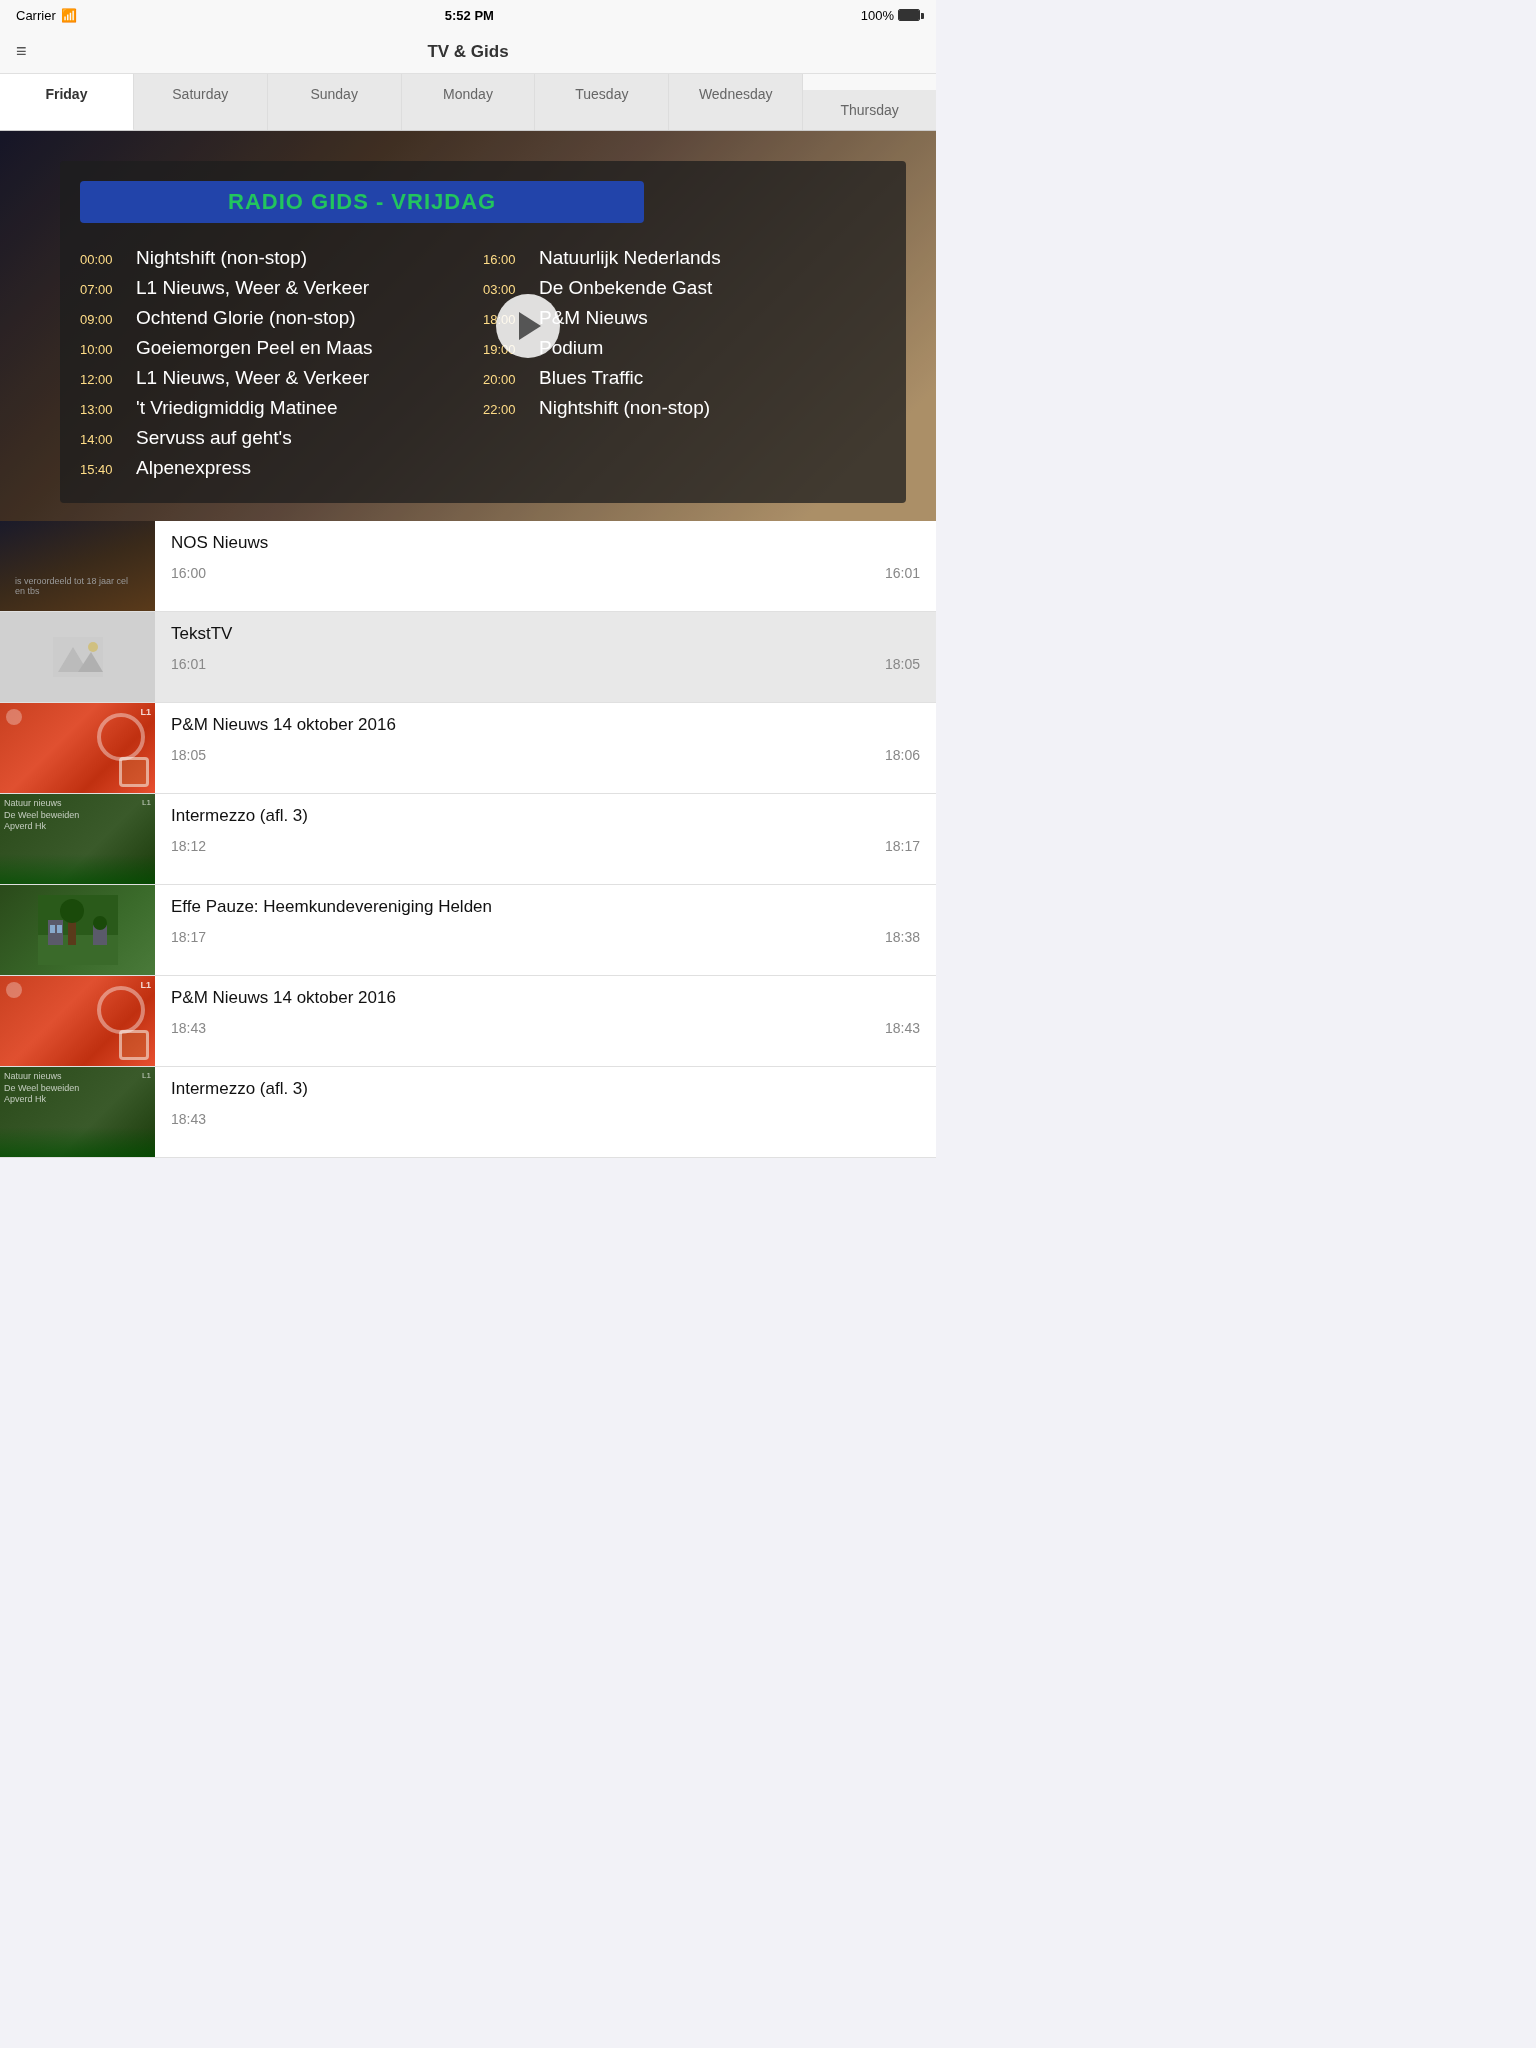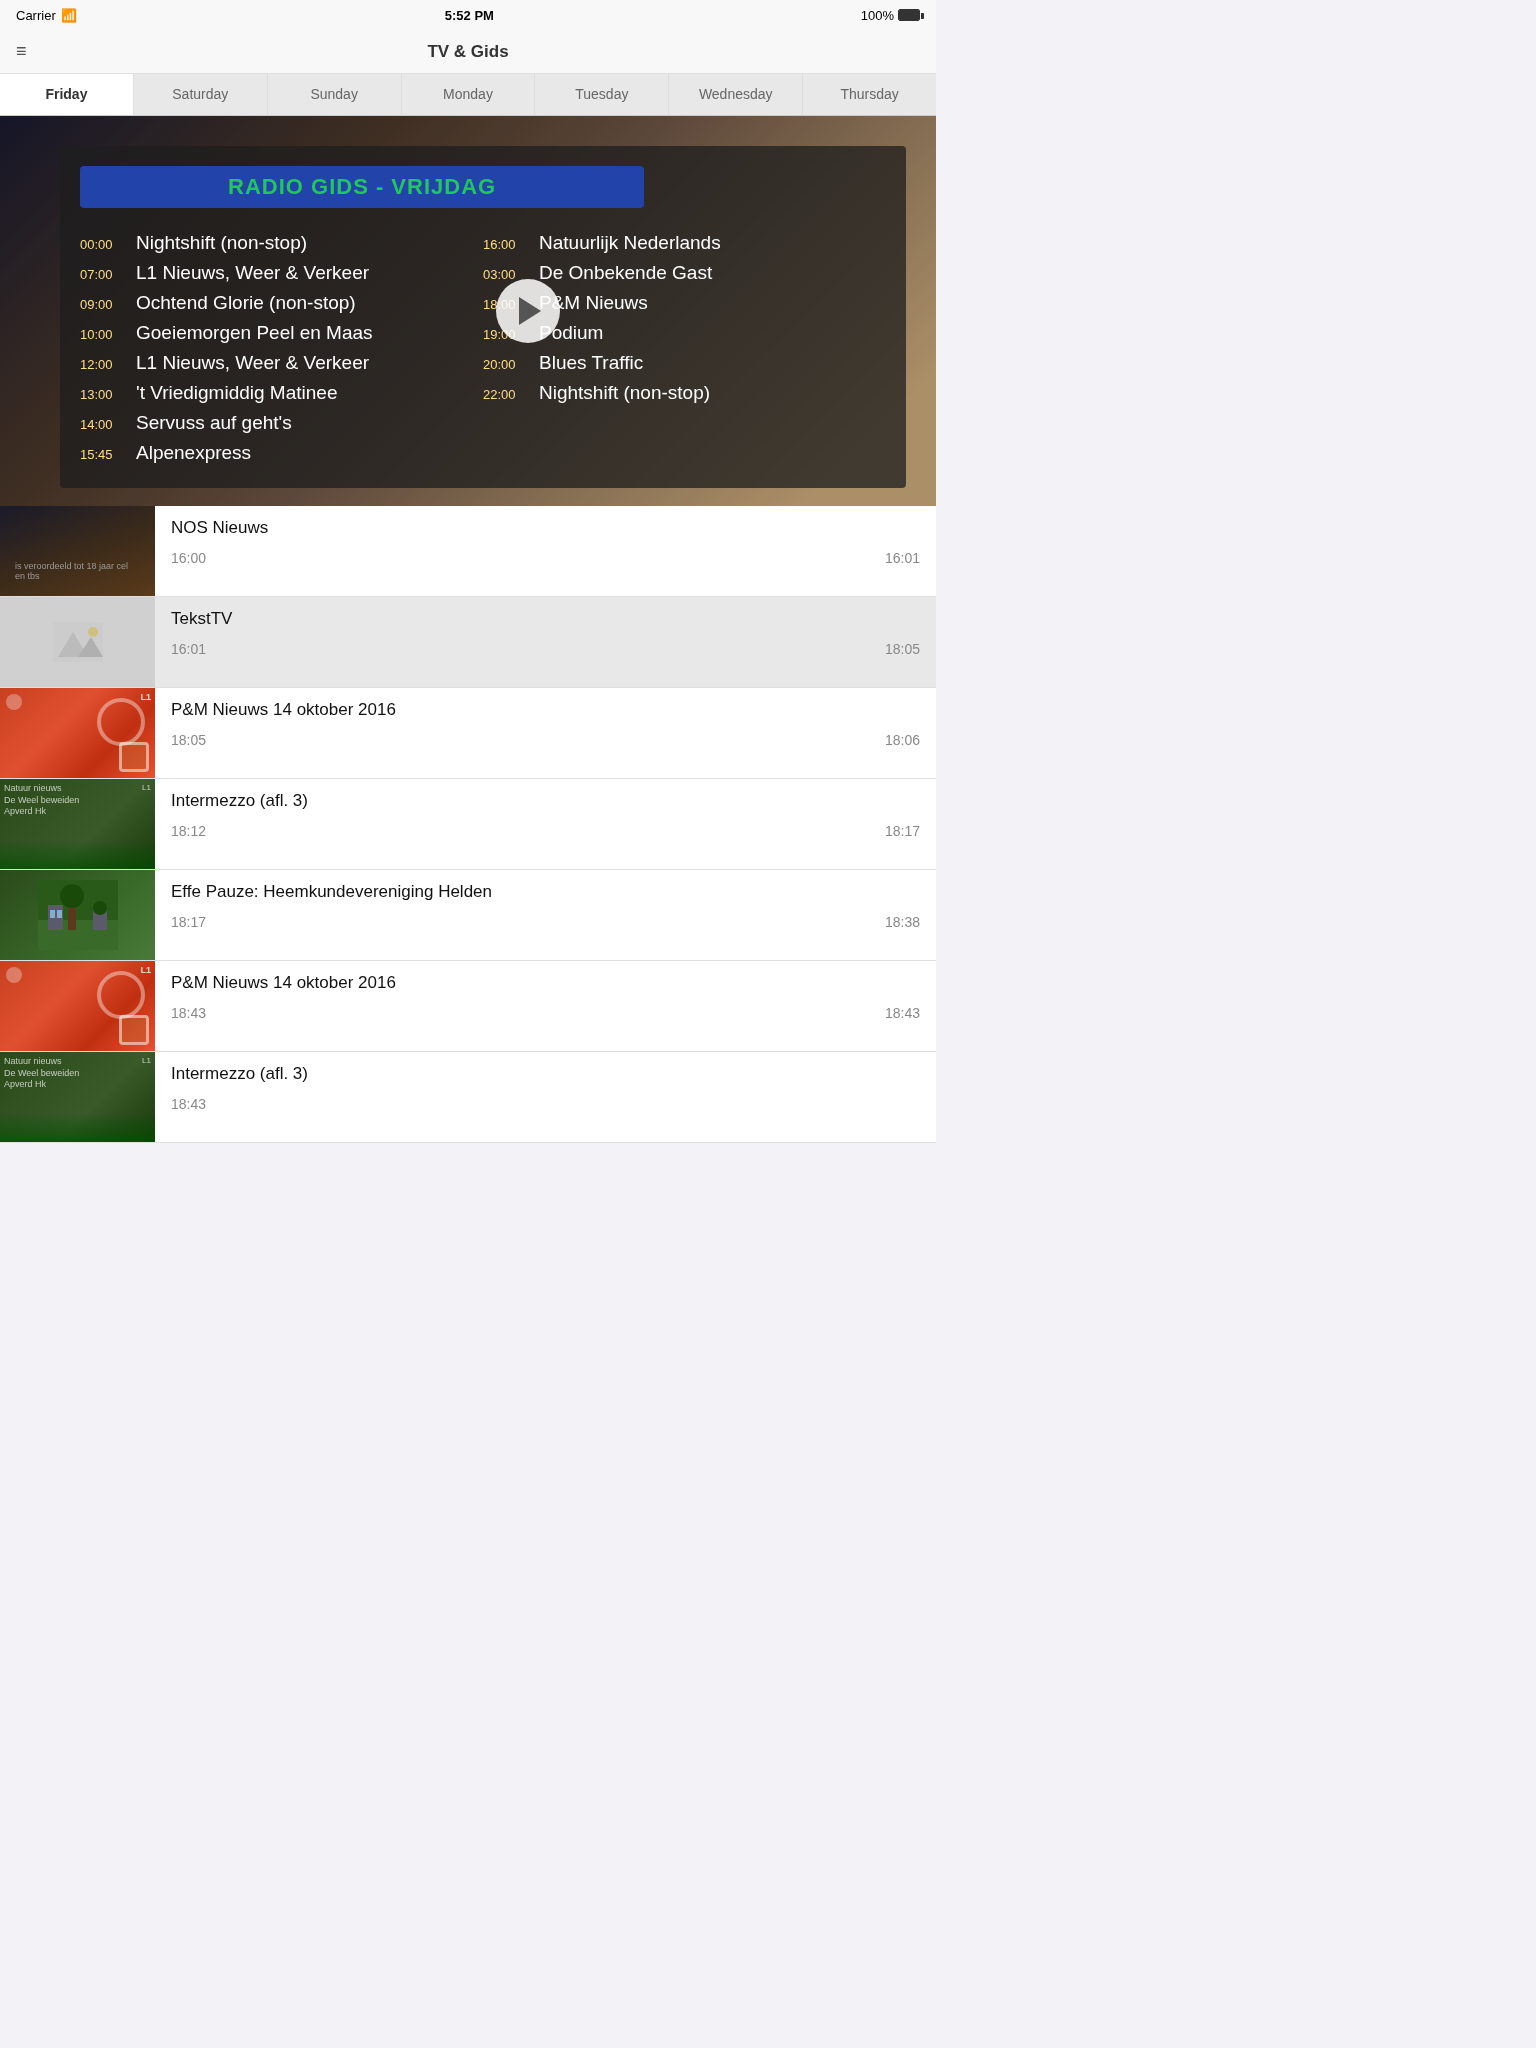--- a/index.html
+++ b/index.html
@@ -67,21 +67,21 @@
       min-width: 100px;
       padding: 12px 8px;
       text-align: center;
       font-size: 14px;
       color: #333;
       border-right: 1px solid #ddd;
       cursor: pointer;
       white-space: nowrap;
       background: #f8f8f8;
     }
-    .day-tab:last-child { border-right: none; }
+    .day-tab:last-child { border-right: none; margin-top: 16px; }
     .day-tab.active {
       background: #fff;
       font-weight: 600;
       border-bottom: 2px solid #fff;
       margin-bottom: -1px;
     }
     .day-tab.inactive {
       background: #e8e8e8;
       color: #666;
     }
@@ -353,21 +353,21 @@
         </div>
         <div class="schedule-row">
           <span class="sched-time">13:00</span>
           <span class="sched-show">'t Vriedigmiddig Matinee</span>
         </div>
         <div class="schedule-row">
           <span class="sched-time">14:00</span>
           <span class="sched-show">Servuss auf geht's</span>
         </div>
         <div class="schedule-row">
-          <span class="sched-time">15:45</span>
+          <span class="sched-time">15:40</span>
           <span class="sched-show">Alpenexpress</span>
         </div>
       </div>
       <div class="schedule-col">
         <div class="schedule-row">
           <span class="sched-time">16:00</span>
           <span class="sched-show">Natuurlijk Nederlands</span>
         </div>
         <div class="schedule-row">
           <span class="sched-time">03:00</span>

